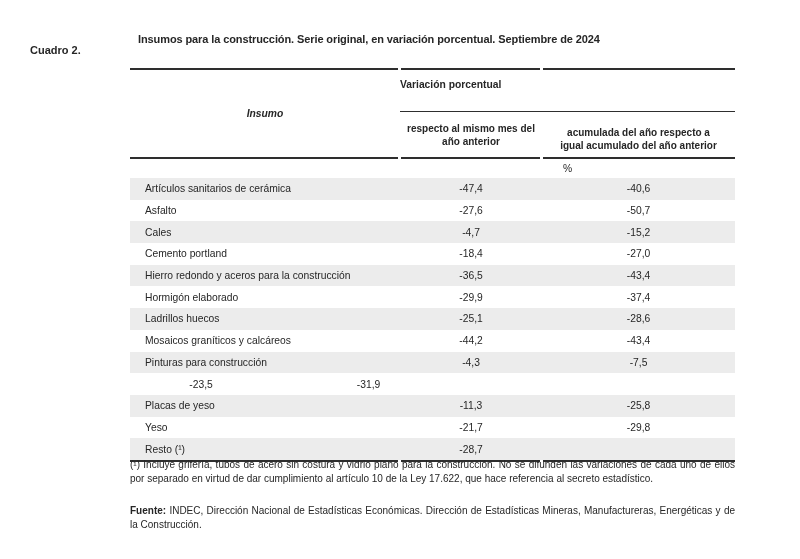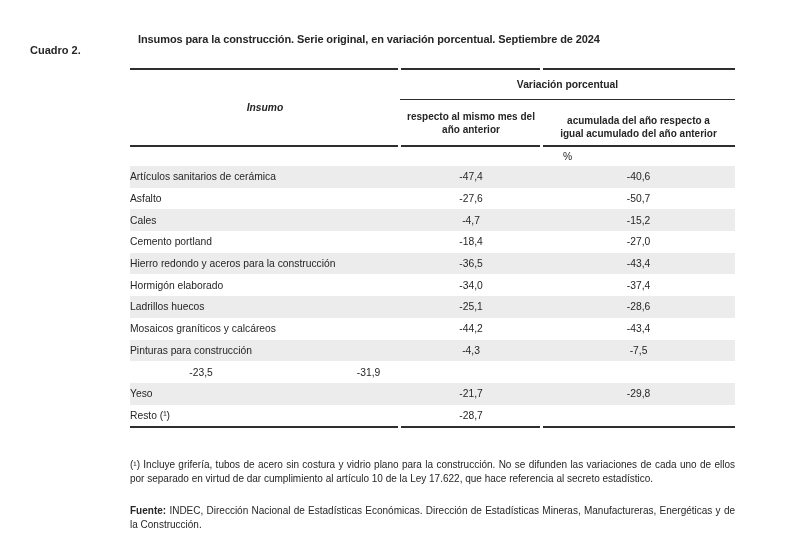--- a/index.html
+++ b/index.html
@@ -34,34 +34,34 @@
   .rule::before{left:268px;}
   .rule::after{left:410px;}
   .thead{display:flex;}
   .col-insumo{
     width:270px;display:flex;align-items:center;justify-content:center;
     font-weight:bold;
     font-style:italic;
   }
   .col-group{width:335px;}
   .group-title{
-    height:30px;line-height:30px;text-align:center;font-weight:bold;
+    height:42px;line-height:30px;font-weight:bold;
     border-bottom:1px solid var(--rule);
   }
   .subheads{display:flex;height:45px;align-items:center;font-size:10px;}
   .subhead{
     text-align:center;font-weight:bold;line-height:1.3;white-space:nowrap;
   }
   .subhead.s1{width:142px;}
   .subhead.s2{width:193px;margin-top:8px;}
   .unit-row{height:19px;display:flex;align-items:center;}
   .unit-cell{margin-left:270px;width:335px;text-align:center;}
   .trow{display:flex;height:21.7px;align-items:center;}
   .trow:nth-child(odd){background:var(--stripe);}
-  .cell.label{width:270px;white-space:nowrap;}
+  .cell.label{width:270px;padding-left:15px;white-space:nowrap;}
   .cell.v1{width:142px;text-align:center;}
   .cell.v2{width:193px;text-align:center;}
   .note{
     position:absolute;left:130px;top:458px;width:605px;
     font-size:10px;line-height:1.38;text-align:justify;
   }
   .source{
     position:absolute;left:130px;top:504px;width:605px;
     font-size:10px;line-height:1.38;text-align:justify;
   }
@@ -116,21 +116,21 @@
     <div class="cell v1">-18,4</div>
     <div class="cell v2">-27,0</div>
   </div>
       <div class="trow">
     <div class="cell label">Hierro redondo y aceros para la construcción</div>
     <div class="cell v1">-36,5</div>
     <div class="cell v2">-43,4</div>
   </div>
       <div class="trow">
     <div class="cell label">Hormigón elaborado</div>
-    <div class="cell v1">-34,0</div>
+    <div class="cell v1">-29,9</div>
     <div class="cell v2">-37,4</div>
   </div>
       <div class="trow">
     <div class="cell label">Ladrillos huecos</div>
     <div class="cell v1">-25,1</div>
     <div class="cell v2">-28,6</div>
   </div>
       <div class="trow">
     <div class="cell label">Mosaicos graníticos y calcáreos</div>
     <div class="cell v1">-44,2</div>
@@ -139,20 +139,25 @@
       <div class="trow">
     <div class="cell label">Pinturas para construcción</div>
     <div class="cell v1">-4,3</div>
     <div class="cell v2">-7,5</div>
   </div>
       <div class="trow">
     <div class="cell v1">-23,5</div>
     <div class="cell v2">-31,9</div>
   </div>
       <div class="trow">
+    <div class="cell label">Placas de yeso</div>
+    <div class="cell v1">-11,3</div>
+    <div class="cell v2">-25,8</div>
+  </div>
+      <div class="trow">
     <div class="cell label">Yeso</div>
     <div class="cell v1">-21,7</div>
     <div class="cell v2">-29,8</div>
   </div>
       <div class="trow">
     <div class="cell label">Resto (¹)</div>
     <div class="cell v1">-28,7</div>
   </div>
     </div>
   <div class="rule"></div>

